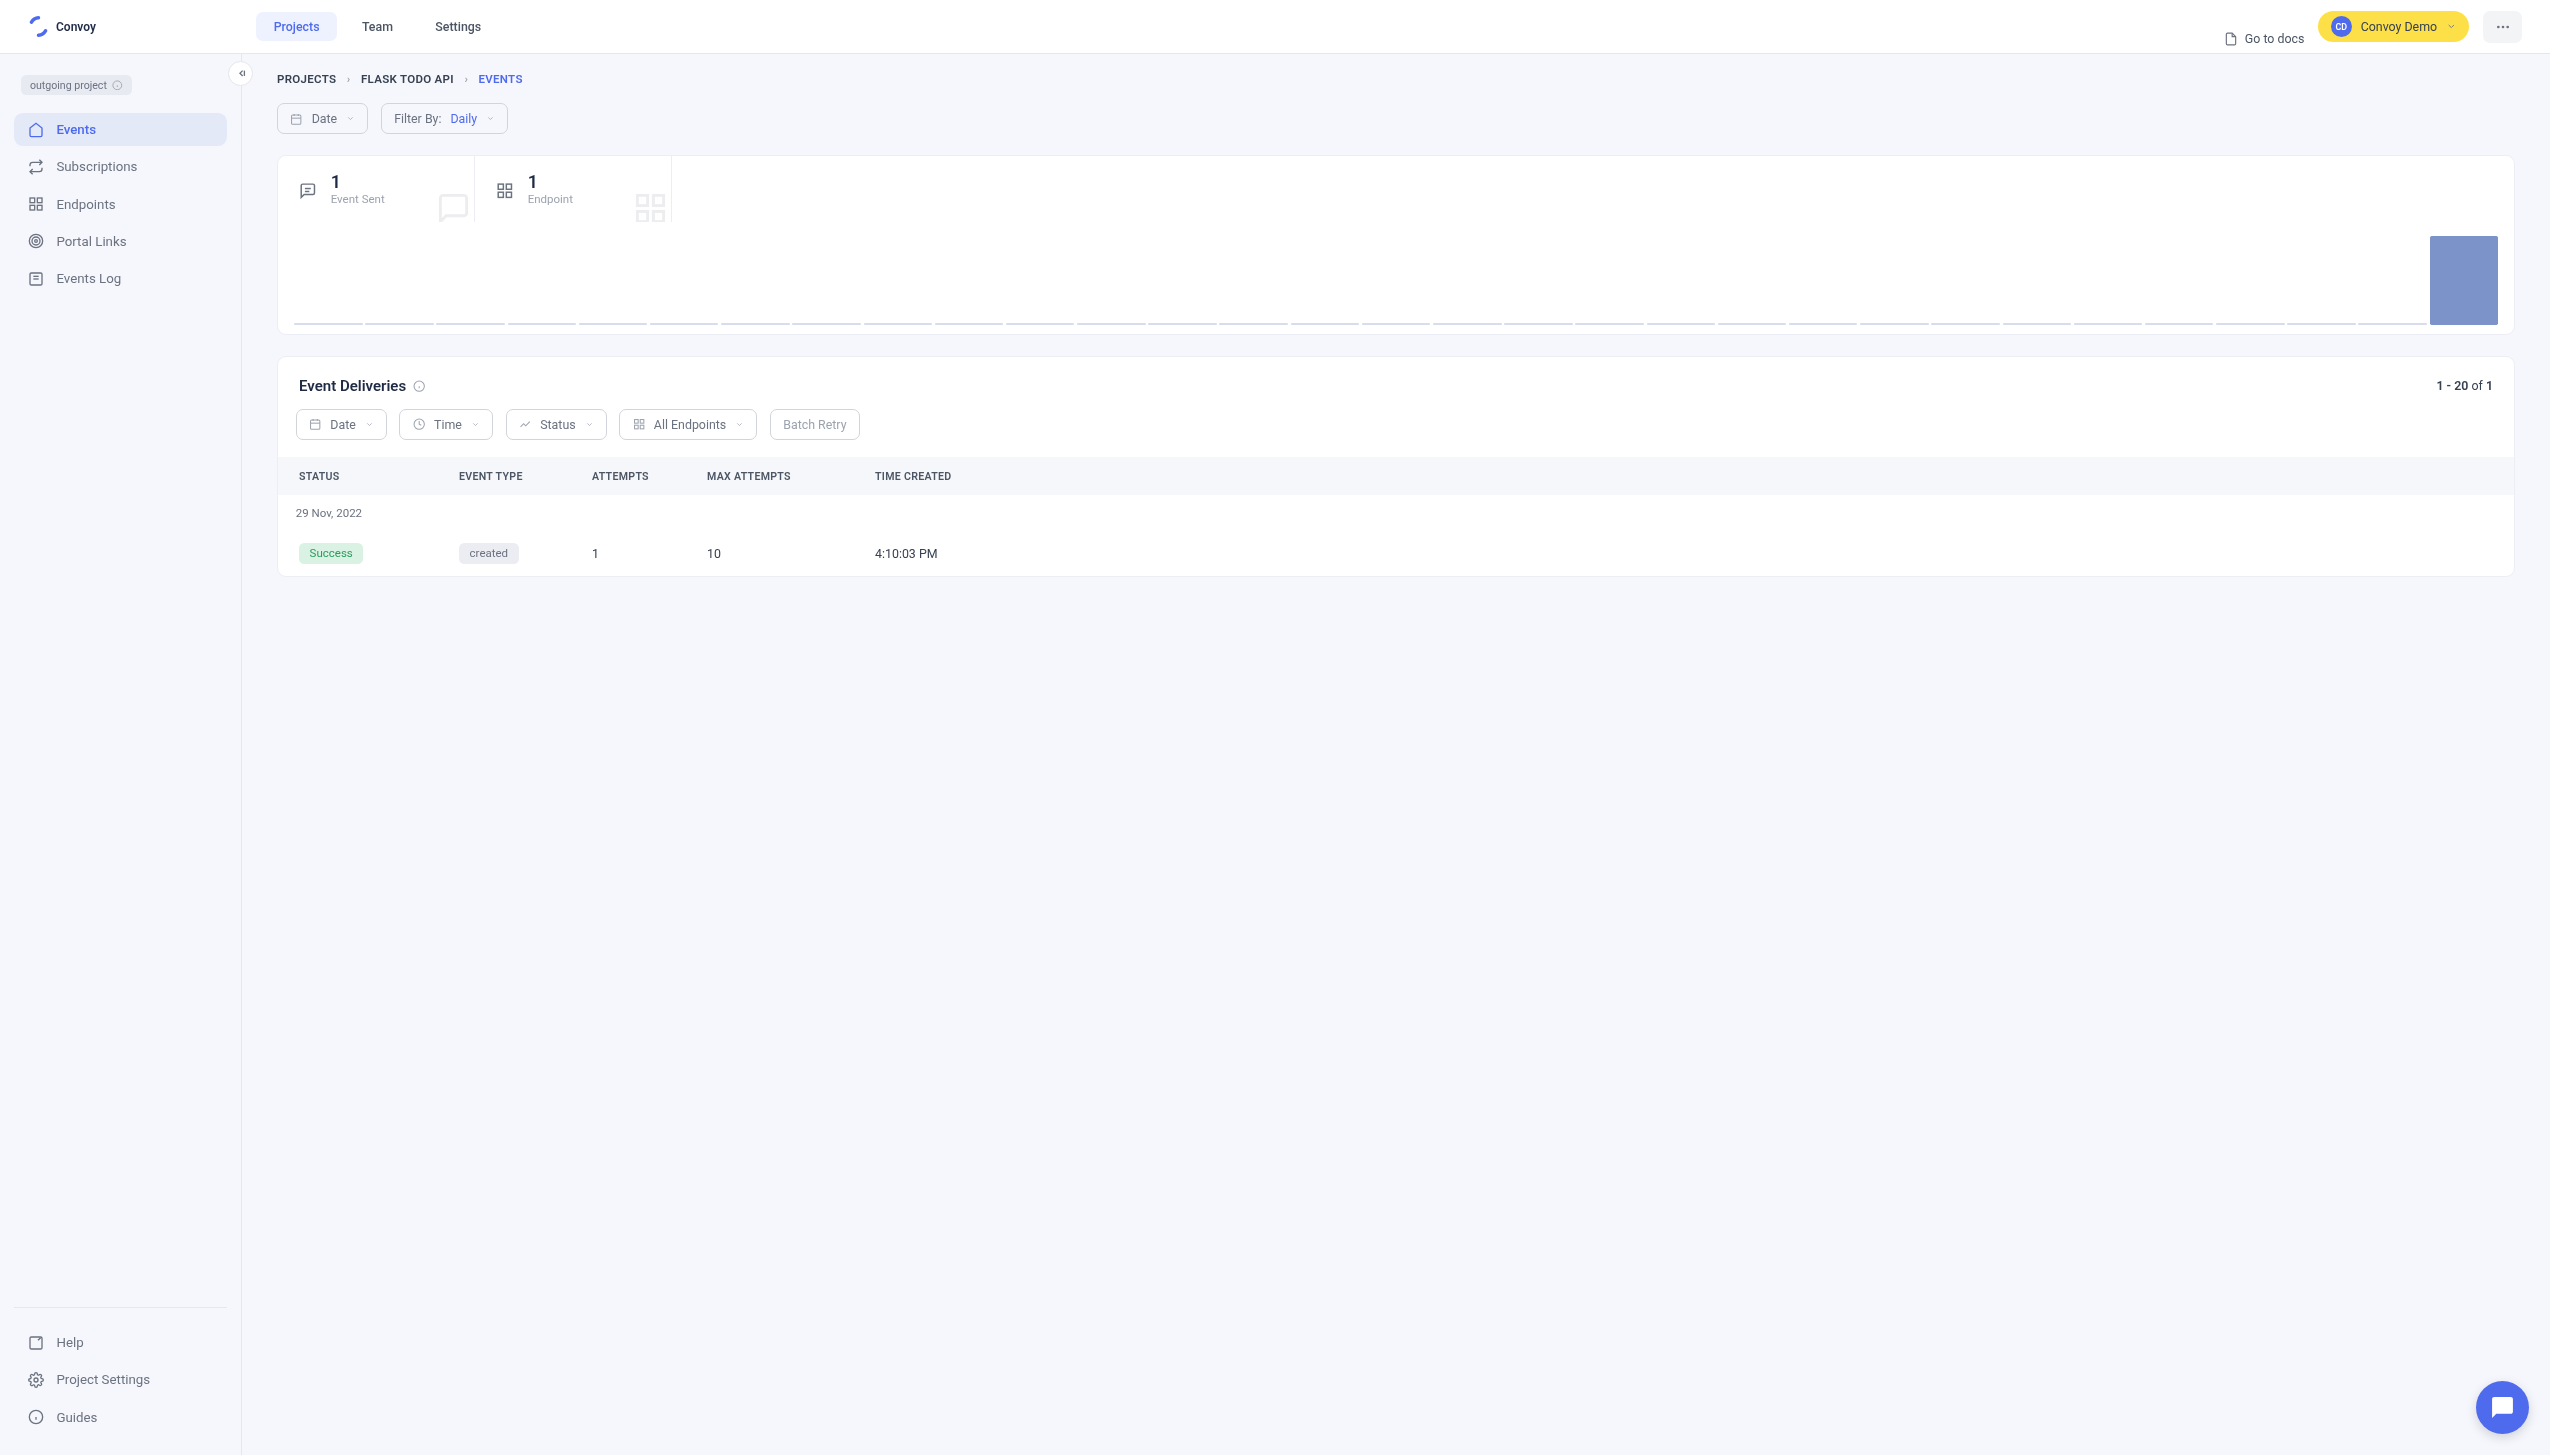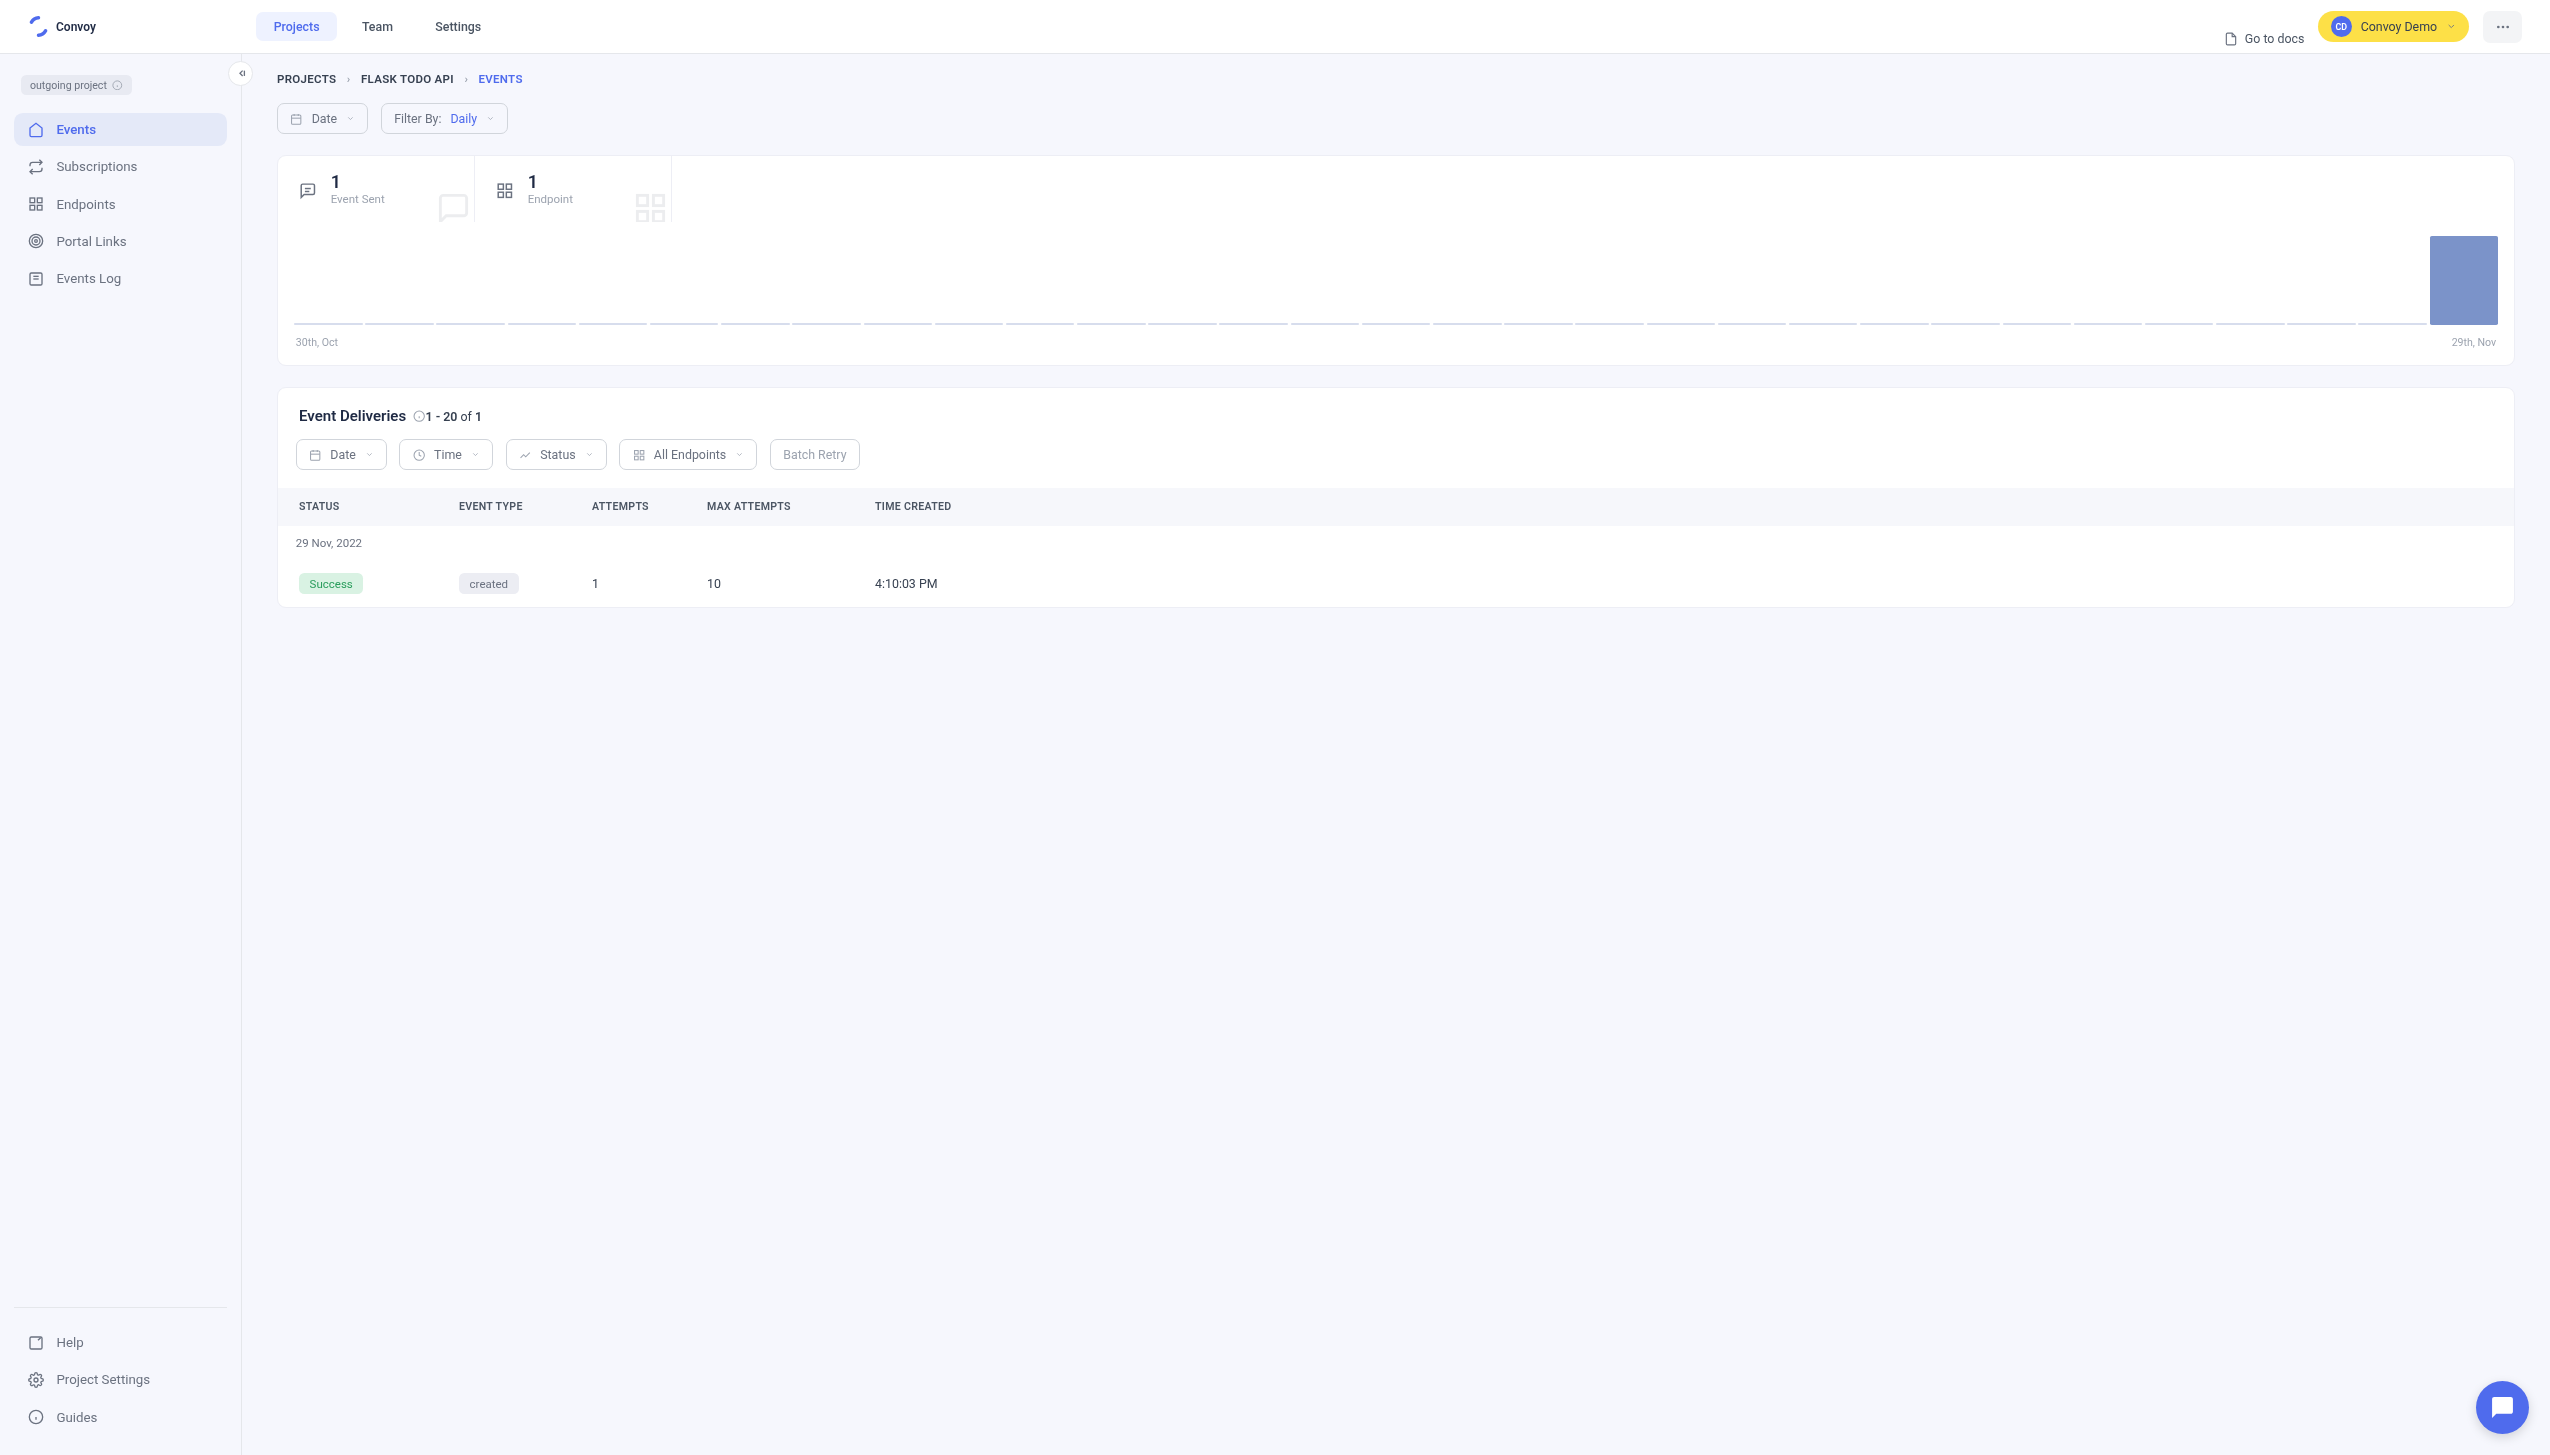--- a/index.html
+++ b/index.html
@@ -49,21 +49,21 @@
     .stat-label { font-size: 11.5px; color: #9ca3af; }
     .stat-bg-icon { position: absolute; right: 3.5px; bottom: -3.5px; opacity: 0.12; font-size: 0; }
     
     .chart { padding: 14px 16px 8.9px; }
     .chart-bars { height: 89px; display: flex; align-items: flex-end; gap: 2.7px; }
     .bar { flex: 1; background: #d7dded; height: 2.7px; border-radius: 0.9px; }
     .bar.tall { height: 89px; background: #7b93c9; border-radius: 1.8px;}
     .chart-labels { display: flex; justify-content: space-between; padding: 10.6px 1.8px 7px; font-size: 10.6px; color: #9ca3af; }
     
     .deliveries-card { background: #fff; border: 0.9px solid #edeef5; border-radius: 8.9px; }
-    .deliveries-header { display: flex; align-items: center; padding: 19.5px 21px 14px; }
+    .deliveries-header { display: flex; align-items: center; justify-content: space-between; padding: 19.5px 21px 14px; }
     .deliveries-title { font-size: 15px; font-weight: 600; color: #1f2a44; display: flex; align-items: center; gap: 7px;}
     .pagination-info { font-size: 12.4px; color: #374151;}
     .pagination-info .bold { font-weight: 600;}
     .deliveries-filters { display: flex; gap: 12.4px; padding: 0 17.7px 17.7px; }
     .batch-retry { color: #9ca3af; }
     
     .table-header { display: grid; grid-template-columns: 160px 133px 115px 168px 160px 1fr; padding: 12.4px 21px; background: #f6f7fb; font-size: 10.6px; font-weight: 600; color: #4b5563; letter-spacing: 0.3px;}
     .date-row { padding: 10.6px 17.7px; font-size: 11.5px; color: #6b7280; }
     .table-row { display: grid; grid-template-columns: 160px 133px 115px 168px 160px 1fr; padding: 12.4px 21px; align-items: center; cursor: pointer;}
     .status-pill { display: inline-block; padding: 3.5px 10.6px; border-radius: 5.3px; font-size: 11.5px; }
@@ -335,24 +335,20 @@
               <div class="bar"></div>
               <div class="bar"></div>
               <div class="bar"></div>
               <div class="bar"></div>
               <div class="bar"></div>
               <div class="bar"></div>
               <div class="bar"></div>
               <div class="bar"></div>
               <div class="bar tall"></div>
             </div>
-          <div class="chart-labels">
-            <span>30th, Oct</span>
-            <span>29th, Nov</span>
-          </div>
         </div>
       </div>
 
       <div class="deliveries-card">
         <div class="deliveries-header">
           <div class="deliveries-title">
             <span>Event Deliveries</span>
             <span class="icon">
                 <svg width="12.4" height="12.4" viewBox="0 0 24 24" fill="none" stroke="#9ca3af" stroke-width="2">
                   <circle cx="12" cy="12" r="10"></circle>

